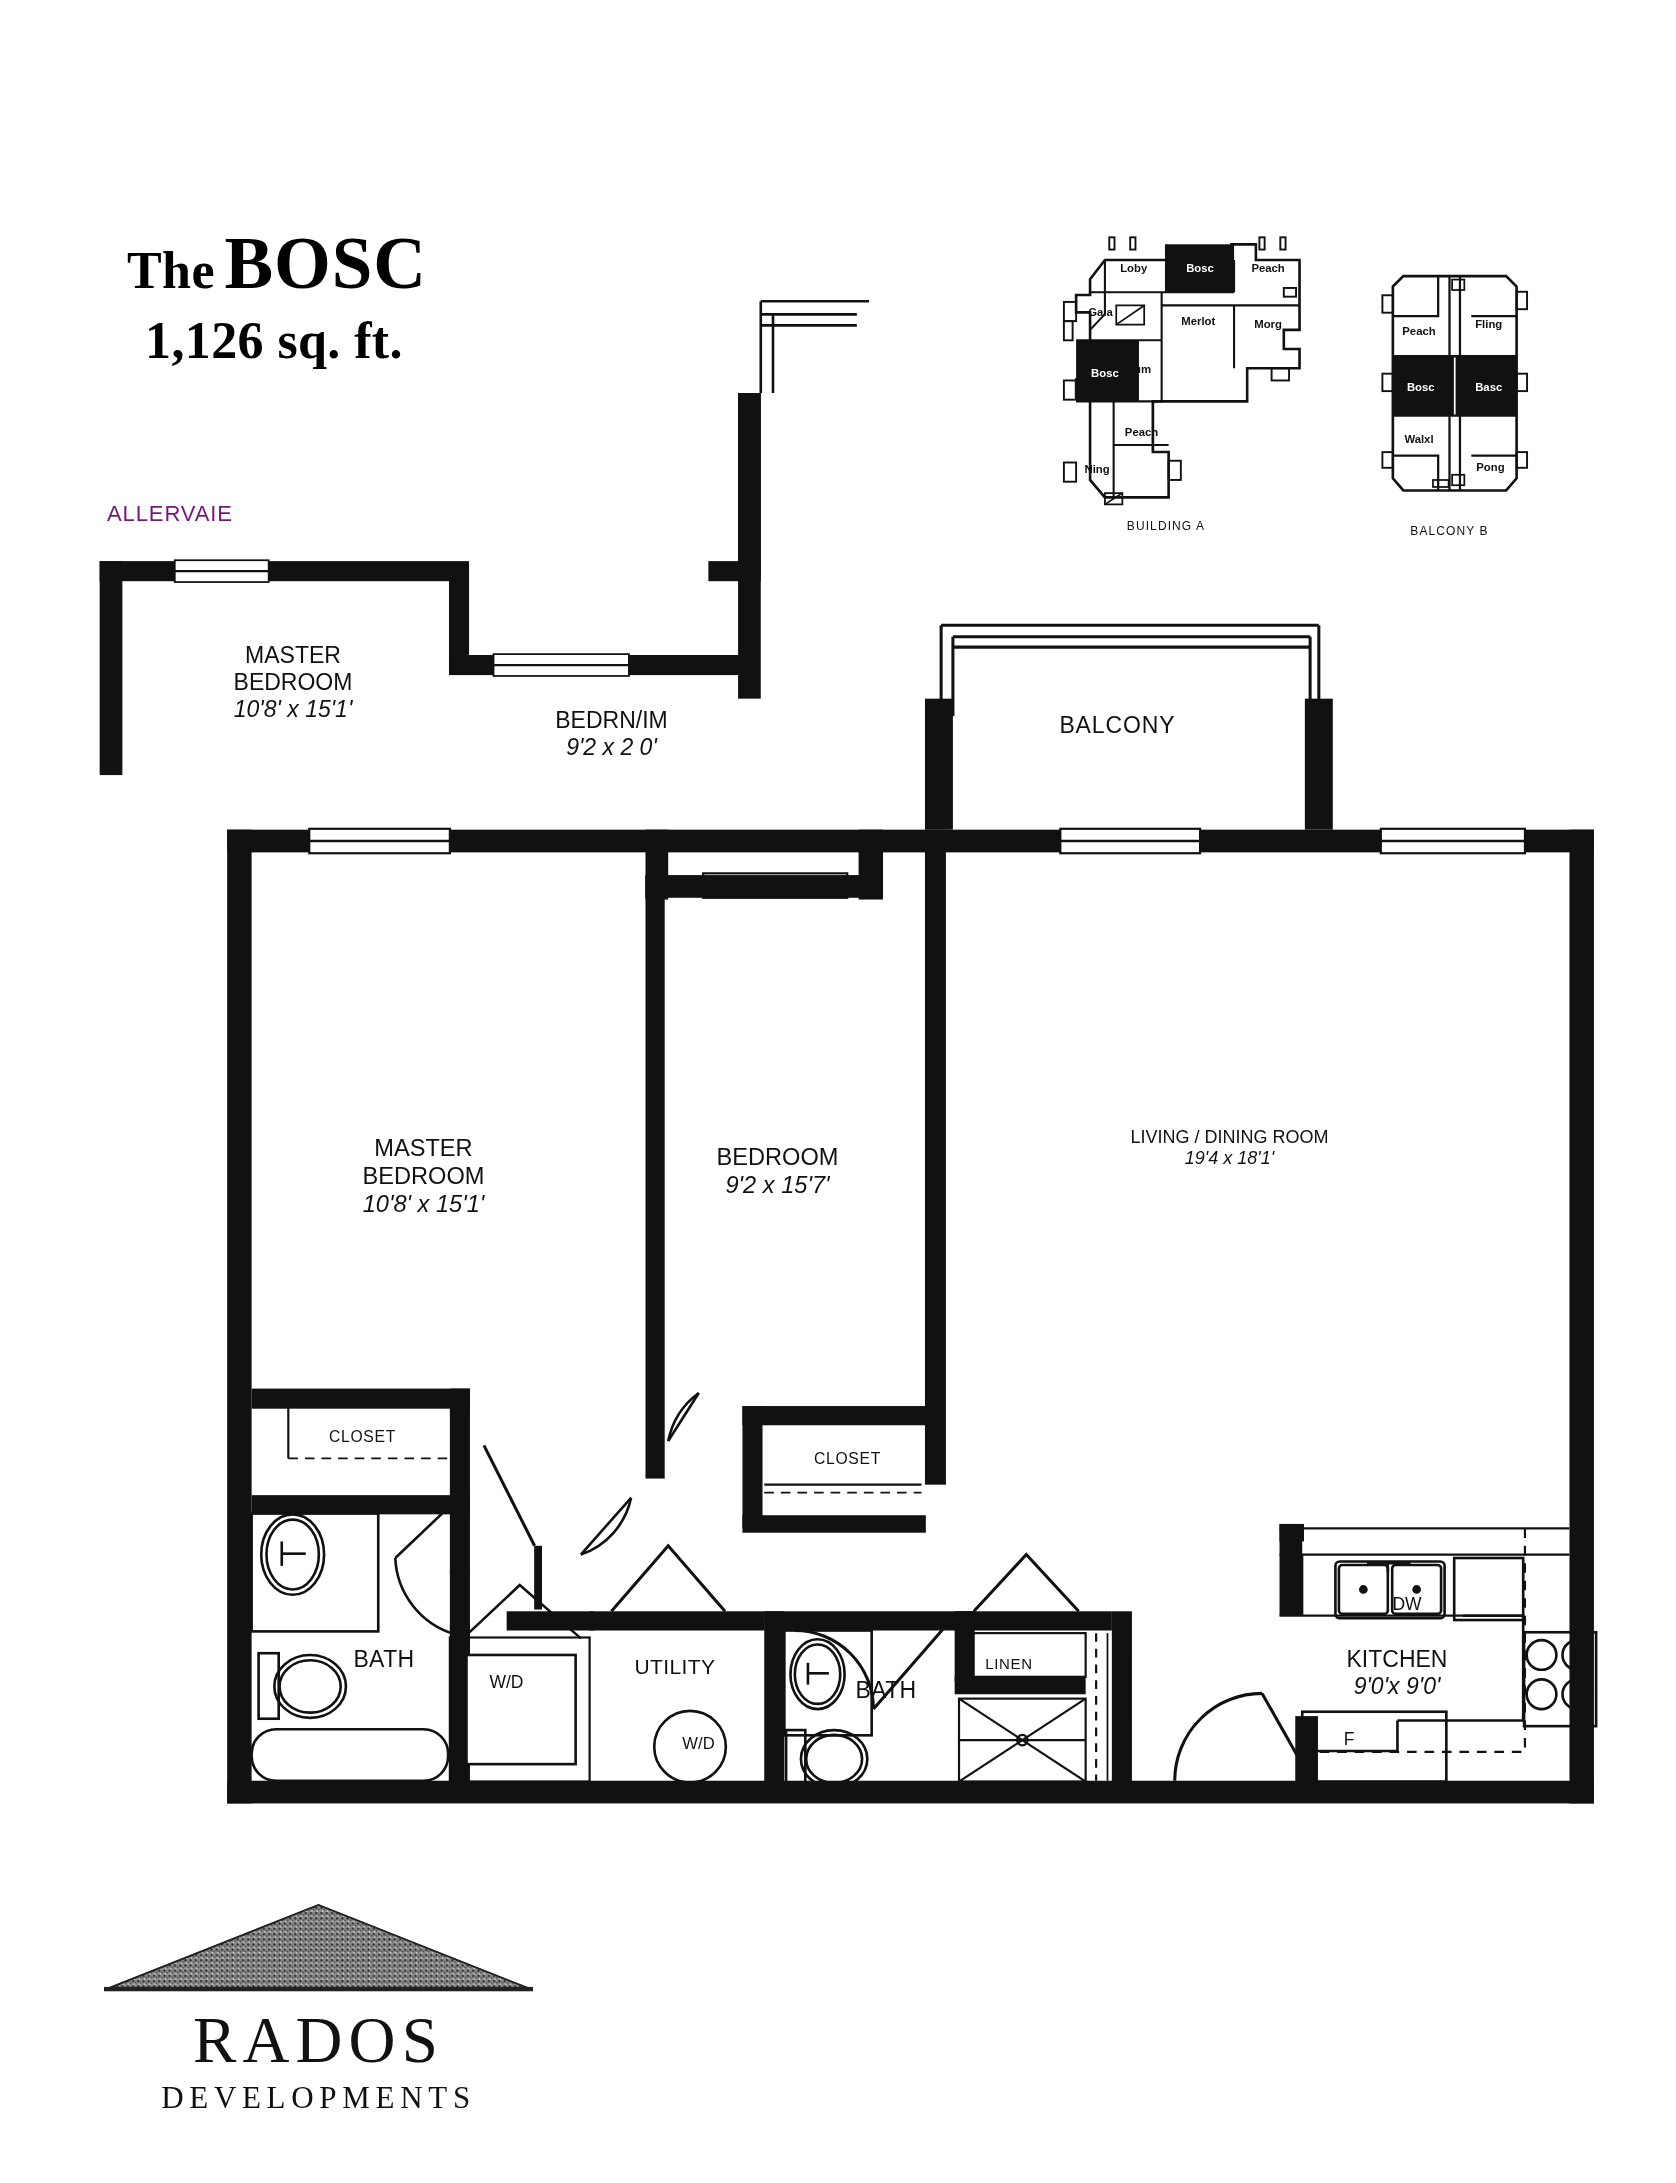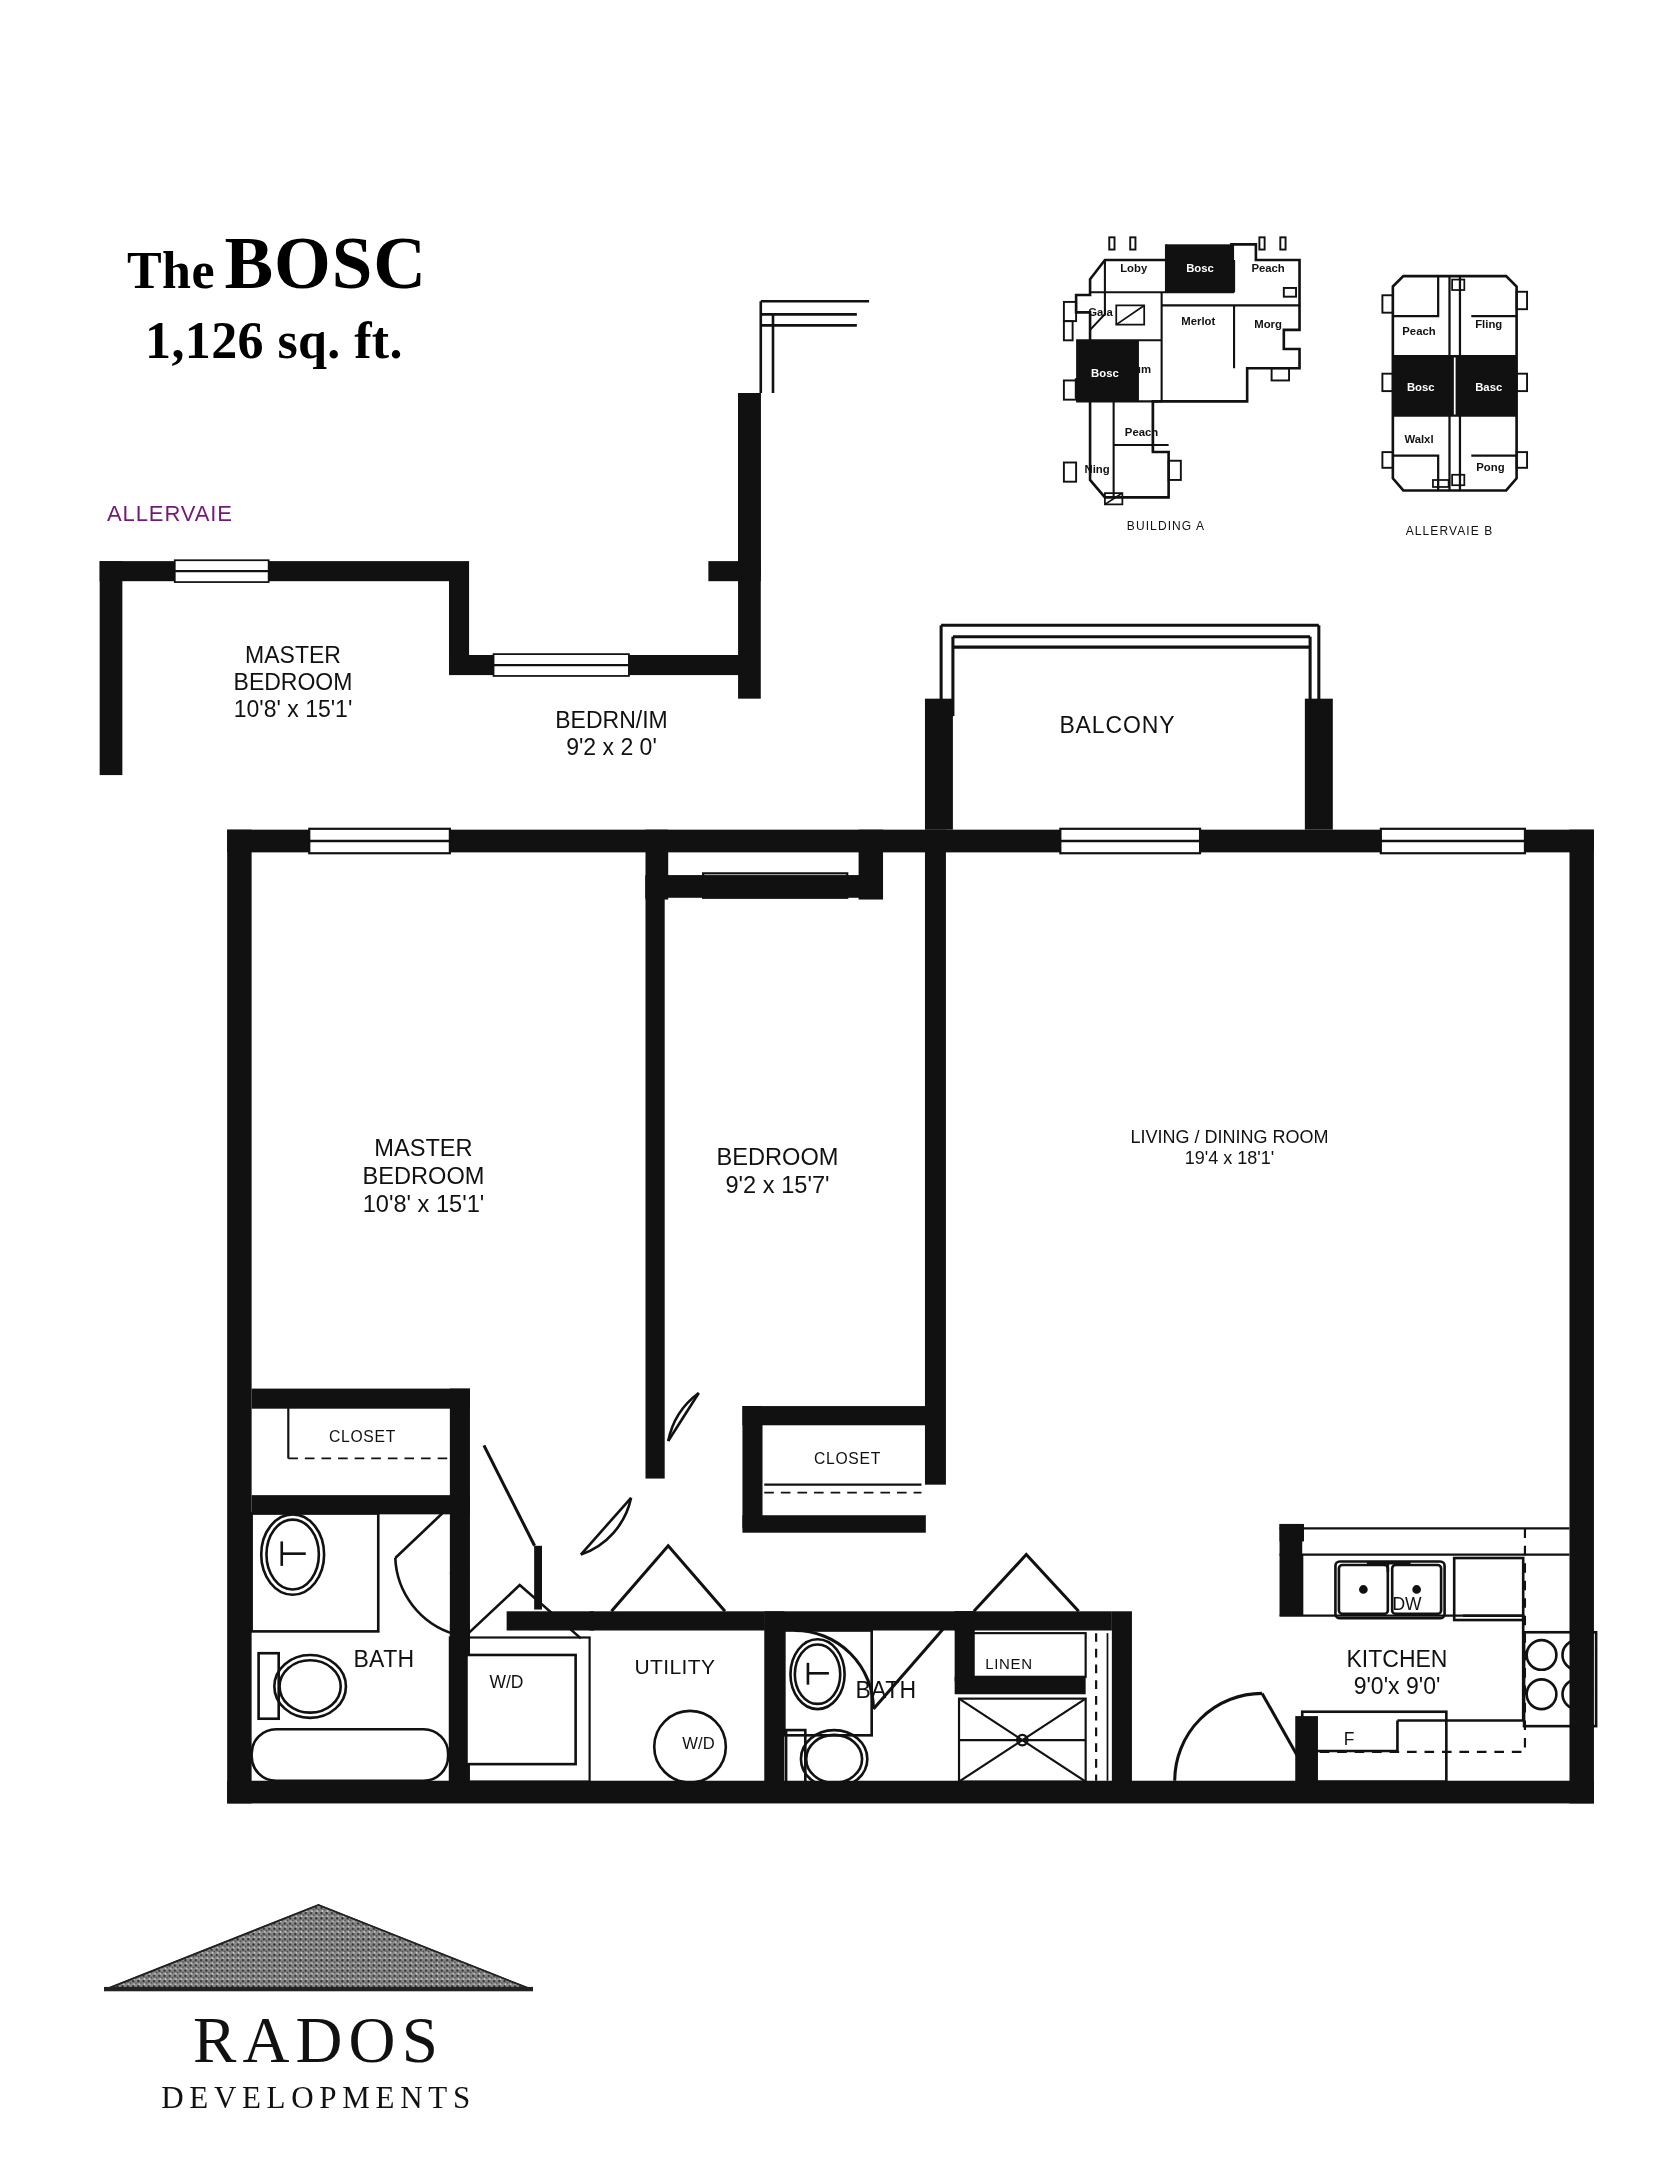--- a/index.html
+++ b/index.html
@@ -22,21 +22,21 @@
       font-size:12px;letter-spacing:1.1px;color:#111;font-weight:400;}
   .kp-svg{display:block;}
 
   
   #floorplan{position:absolute;left:0;top:0;width:1677px;height:1834px;}
   #floorplan svg{display:block;}
 
   .rlabel{position:absolute;text-align:center;color:#111;line-height:1.18;
       white-space:nowrap;font-weight:400;}
   .rlabel .nm{display:block;}
-  .rlabel .dim{display:block;}
+  .rlabel .dim{display:block;font-style:italic;}
 
   #lbl-allervaie{position:absolute;left:107px;top:501px;font-size:22px;
       letter-spacing:0.9px;color:#701a75;}
 
   #lbl-mbr-top{left:188px;top:642px;width:210px;font-size:23px;}
   #lbl-bed-top{left:489px;top:707px;width:245px;font-size:23px;}
   #lbl-balcony{left:1004px;top:712px;width:227px;font-size:23px;letter-spacing:0.9px;}
   #lbl-mbr{left:301px;top:1135px;width:245px;font-size:23.6px;}
   #lbl-bed{left:655px;top:1144px;width:245px;font-size:23.6px;}
   #lbl-living{left:1020px;top:1127px;width:419px;font-size:18px;}
@@ -175,21 +175,21 @@
 
       <g font-family="Liberation Sans, sans-serif" font-size="13" font-weight="700" text-anchor="middle">
         <text x="70" y="84" fill="#111">Peach</text>
         <text x="150" y="76" fill="#111">Fling</text>
         <text x="72" y="148" fill="#fff">Bosc</text>
         <text x="150" y="148" fill="#fff">Basc</text>
         <text x="70" y="208" fill="#111">Walxl</text>
         <text x="152" y="240" fill="#111">Pong</text>
       </g>
     </svg>
-    <div class="kp-caption" style="top:262px;">ALLERVAIE B</div>
+    <div class="kp-caption" style="top:262px;">BALCONY B</div>
   </div>
 
   <div id="floorplan">
     <svg width="1677" height="1834" viewBox="0 0 3840 4200">
       <g>
 
         <rect x="228" y="1285" width="52" height="490" fill="#111"></rect>
 
         <rect x="228" y="1285" width="800" height="46" fill="#111"></rect>
         <rect x="400" y="1283" width="215" height="50" fill="#fff" stroke="#111" stroke-width="4"></rect>

